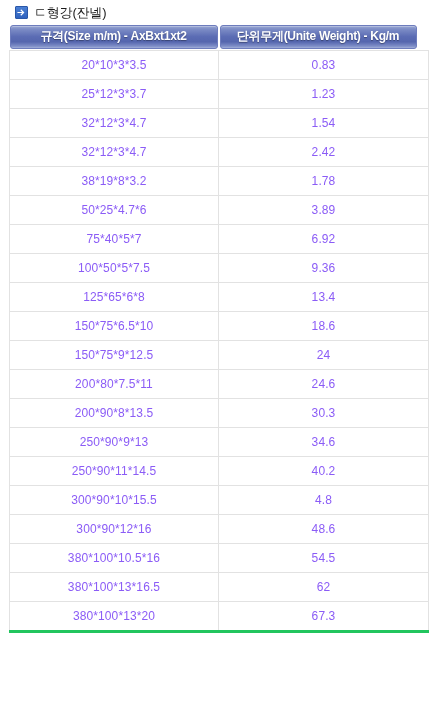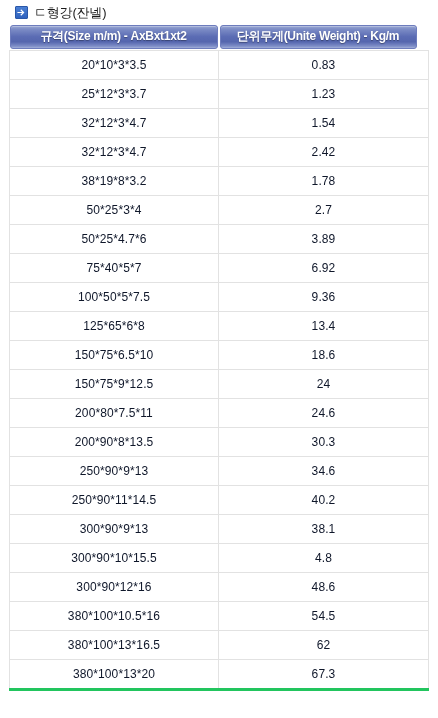--- a/index.html
+++ b/index.html
@@ -103,21 +103,21 @@
     box-shadow: inset 0 1px 0 rgba(255,255,255,0.28);
     text-shadow: 0 1px 1px rgba(0,0,0,0.35);
   }
   .th-inner.first { margin-left: 0; }
   .th-inner.last { margin-right: 12px; }
 
   
   tbody td {
     height: 28px;
     font-size: 12px;
-    color: #0f172a;
+    color: #8b5cf6;
     text-align: center;
     vertical-align: middle;
     border-bottom: 1px solid #e2e2e2;
     border-right: 1px solid #e2e2e2;
     background: #ffffff;
     letter-spacing: 0.1px;
     white-space: nowrap;
     padding: 0;
   }
   tbody td.col-spec {
@@ -175,24 +175,20 @@
           </tr>
           <tr>
             <td class="col-spec">32*12*3*4.7</td>
             <td class="col-weight">2.42</td>
           </tr>
           <tr>
             <td class="col-spec">38*19*8*3.2</td>
             <td class="col-weight">1.78</td>
           </tr>
           <tr>
-            <td class="col-spec">50*25*3*4</td>
-            <td class="col-weight">2.7</td>
-          </tr>
-          <tr>
             <td class="col-spec">50*25*4.7*6</td>
             <td class="col-weight">3.89</td>
           </tr>
           <tr>
             <td class="col-spec">75*40*5*7</td>
             <td class="col-weight">6.92</td>
           </tr>
           <tr>
             <td class="col-spec">100*50*5*7.5</td>
             <td class="col-weight">9.36</td>
@@ -217,24 +213,20 @@
             <td class="col-spec">200*90*8*13.5</td>
             <td class="col-weight">30.3</td>
           </tr>
           <tr>
             <td class="col-spec">250*90*9*13</td>
             <td class="col-weight">34.6</td>
           </tr>
           <tr>
             <td class="col-spec">250*90*11*14.5</td>
             <td class="col-weight">40.2</td>
-          </tr>
-          <tr>
-            <td class="col-spec">300*90*9*13</td>
-            <td class="col-weight">38.1</td>
           </tr>
           <tr>
             <td class="col-spec">300*90*10*15.5</td>
             <td class="col-weight">4.8</td>
           </tr>
           <tr>
             <td class="col-spec">300*90*12*16</td>
             <td class="col-weight">48.6</td>
           </tr>
           <tr>

